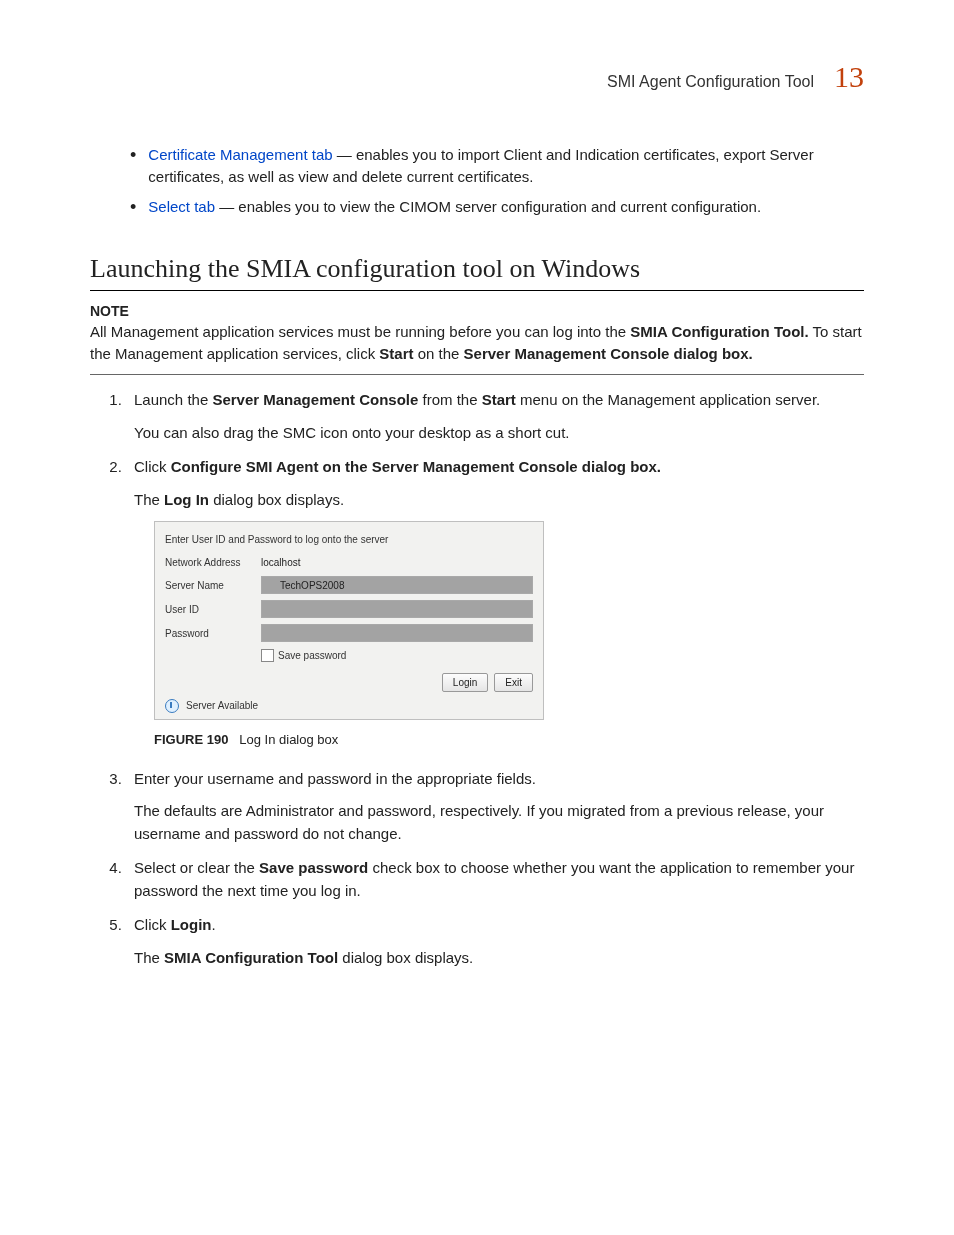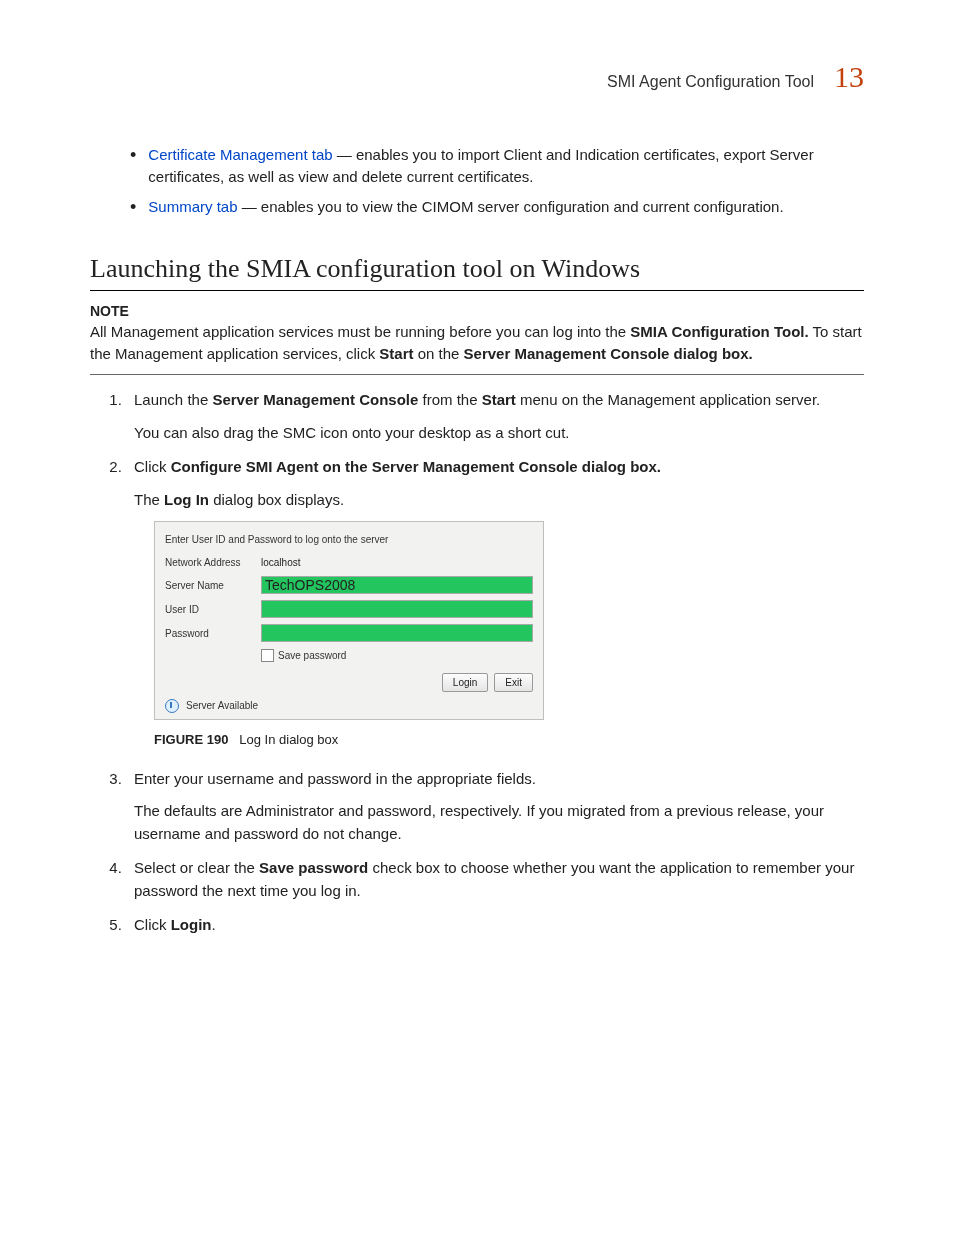--- a/index.html
+++ b/index.html
@@ -104,23 +104,23 @@
     align-items: center;
     margin-bottom: 6px;
     gap: 6px;
   }
   .dlg-label { width: 90px; }
   .dlg-value { color: #222; }
   .dlg-input {
     flex: 1;
     height: 16px;
     border: 1px solid #a9a9a9;
-    background: #22c55e;
-    font-size: 14px;
-    padding: 0 3px;
+    background: #a3a3a3;
+    font-size: 10px;
+    padding: 0 18px;
     color: #222;
   }
   .dlg-check-row {
     display: flex;
     align-items: center;
     gap: 4px;
     margin-left: 96px;
     margin-bottom: 10px;
   }
   .dlg-check {
@@ -185,21 +185,21 @@
   <div class="bullet-list">
     <div class="bullet-item">
       <span class="bullet-dot">•</span>
       <span>
         <span class="link">Certificate Management tab</span><span> — enables you to import Client and Indication certificates, export Server certificates, as well as view and delete current certificates.</span>
       </span>
     </div>
     <div class="bullet-item">
       <span class="bullet-dot">•</span>
       <span>
-        <span class="link">Summary tab</span><span> — enables you to view the CIMOM server configuration and current configuration.</span>
+        <span class="link">Select tab</span><span> — enables you to view the CIMOM server configuration and current configuration.</span>
       </span>
     </div>
   </div>
 
   <h2 class="section">Launching the SMIA configuration tool on Windows</h2>
   <div class="rule"></div>
 
   <div class="note-label">NOTE</div>
   <div class="note-body">
     <span>All Management application services must be running before you can log into the </span><b>SMIA Configuration Tool.</b><span> To start the Management application services, click </span><b>Start</b><span> on the </span><b>Server Management Console dialog box.</b>
@@ -260,16 +260,19 @@
       <span>Enter your username and password in the appropriate fields.</span>
       <div class="sub">The defaults are Administrator and password, respectively. If you migrated from a previous release, your username and password do not change.</div>
     </li>
 
     <li>
       <span>Select or clear the </span><b>Save password</b><span> check box to choose whether you want the application to remember your password the next time you log in.</span>
     </li>
 
     <li>
       <span>Click </span><b>Login</b><span>.</span>
+      <div class="sub">
+        <span>The </span><b>SMIA Configuration Tool</b><span> dialog box displays.</span>
+      </div>
     </li>
 
   </ol>
 </div>
 
 </body></html>

